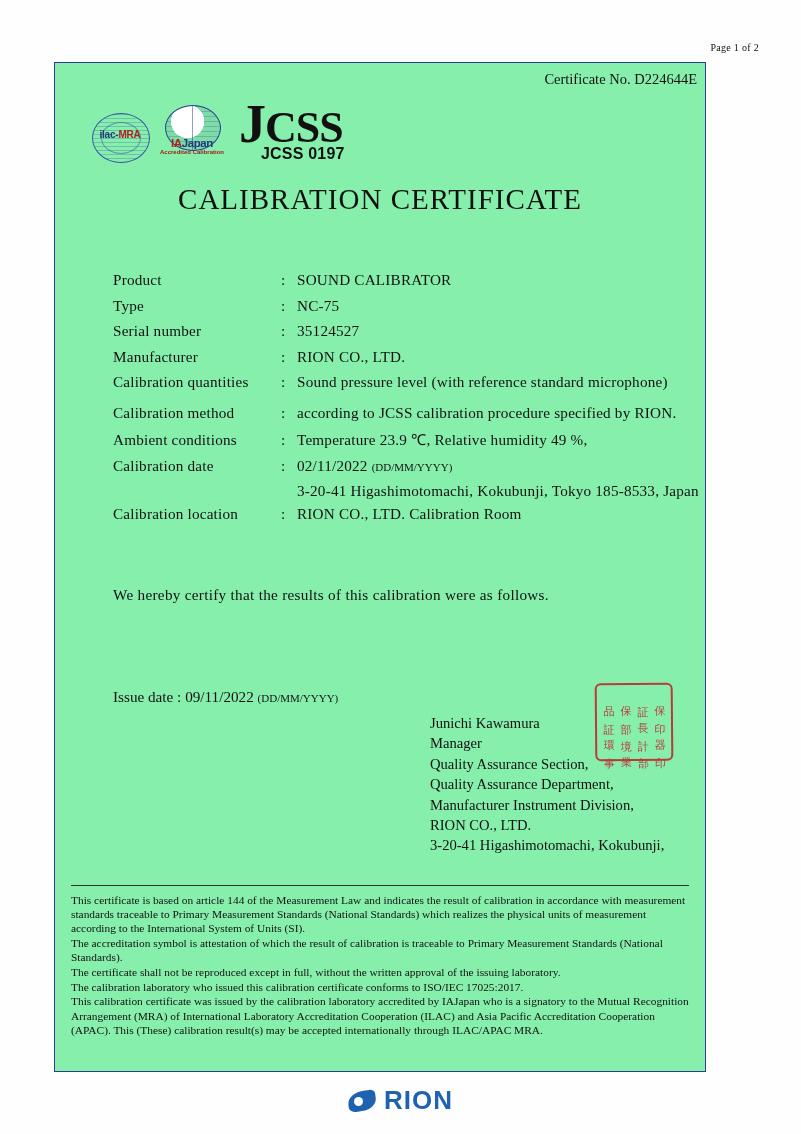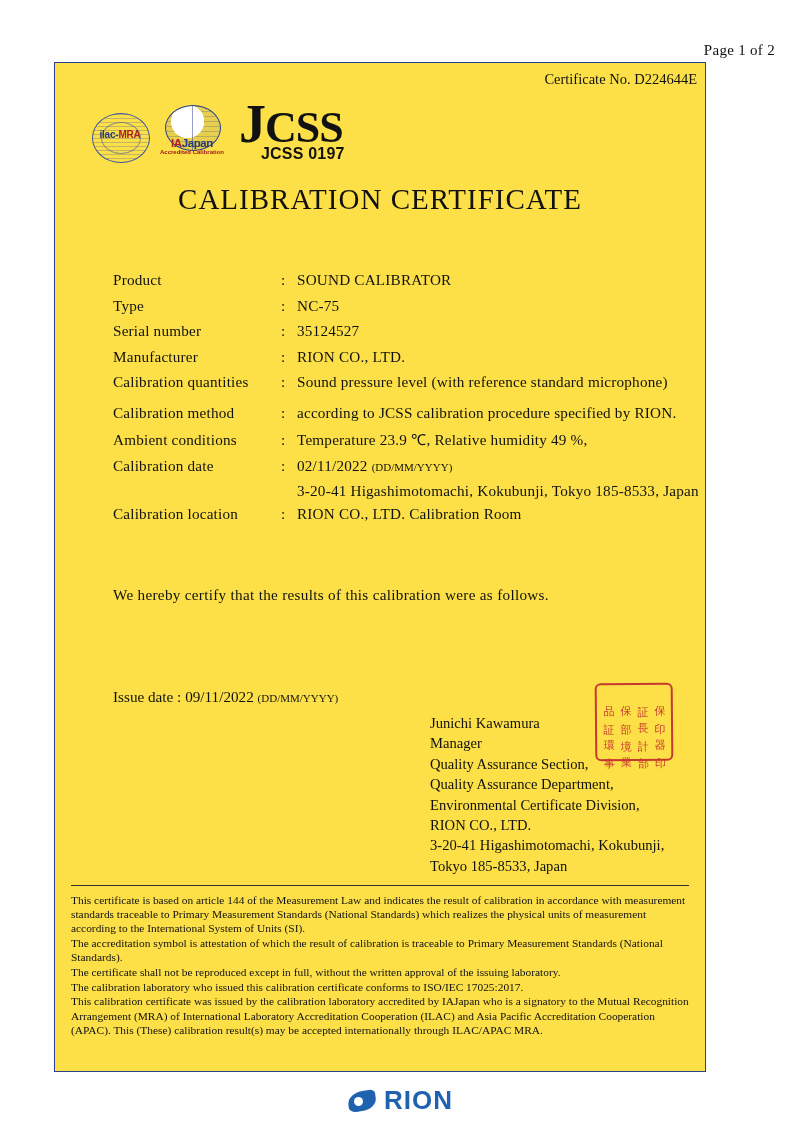--- a/index.html
+++ b/index.html
@@ -17,33 +17,33 @@
   }
   .page {
     position: absolute;
     left: 0; top: 0;
     width: 801px;
     height: 1134px;
     background: #fefefe;
   }
   .page-number {
     position: absolute;
-    right: 26px;
+    right: 42px;
     top: 42px;
-    font-size: 15px;
+    font-size: 10px;
     letter-spacing: 0.3px;
   }
   .frame {
     position: absolute;
     left: 54px;
     top: 62px;
     width: 652px;
     height: 1010px;
     border: 1.5px solid #2c3e8f;
-    background: #fde047;
+    background: #86efac;
     box-sizing: border-box;
   }
   .cert-no {
     position: absolute;
     right: 8px;
     top: 8px;
     font-size: 14.5px;
   }
   
   .logo-row {
@@ -417,24 +417,23 @@
       <span>:</span>
       <span>09/11/2022</span>
       <span class="small-note">(DD/MM/YYYY)</span>
     </div>
 
     <div class="signature">
       <div>Junichi Kawamura</div>
       <div>Manager</div>
       <div>Quality Assurance Section,</div>
       <div>Quality Assurance Department,</div>
-      <div>Environmental Certificate Division,</div>
+      <div>Manufacturer Instrument Division,</div>
       <div>RION CO., LTD.</div>
       <div>3-20-41 Higashimotomachi, Kokubunji,</div>
-      <div>Tokyo 185-8533, Japan</div>
     </div>
 
     <div class="stamp">
       <span>品</span>
       <span>保</span>
       <span>証</span>
       <span>保</span>
       <span>証</span>
       <span>部</span>
       <span>長</span>

